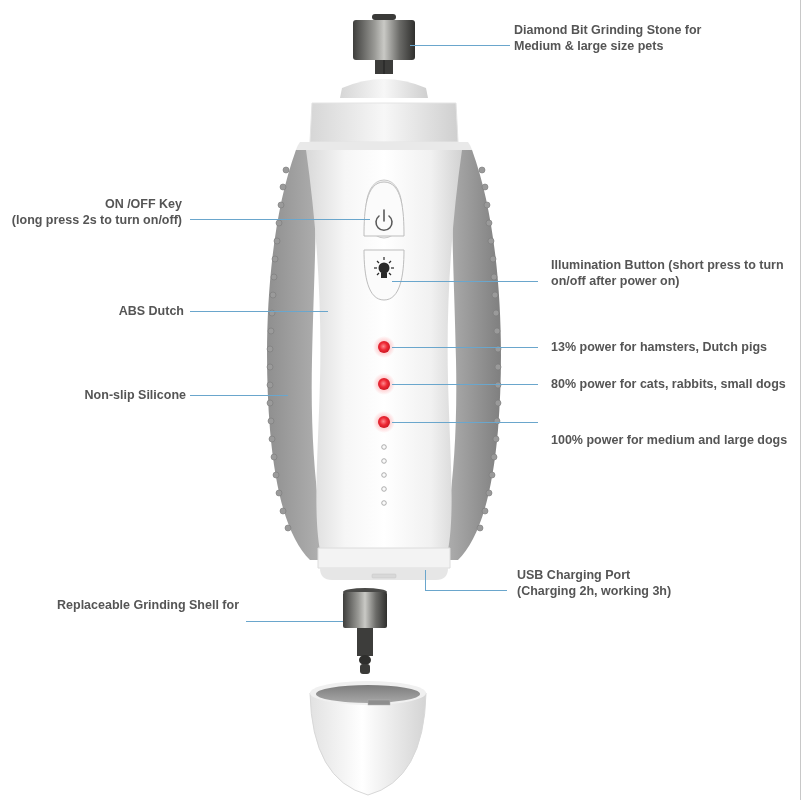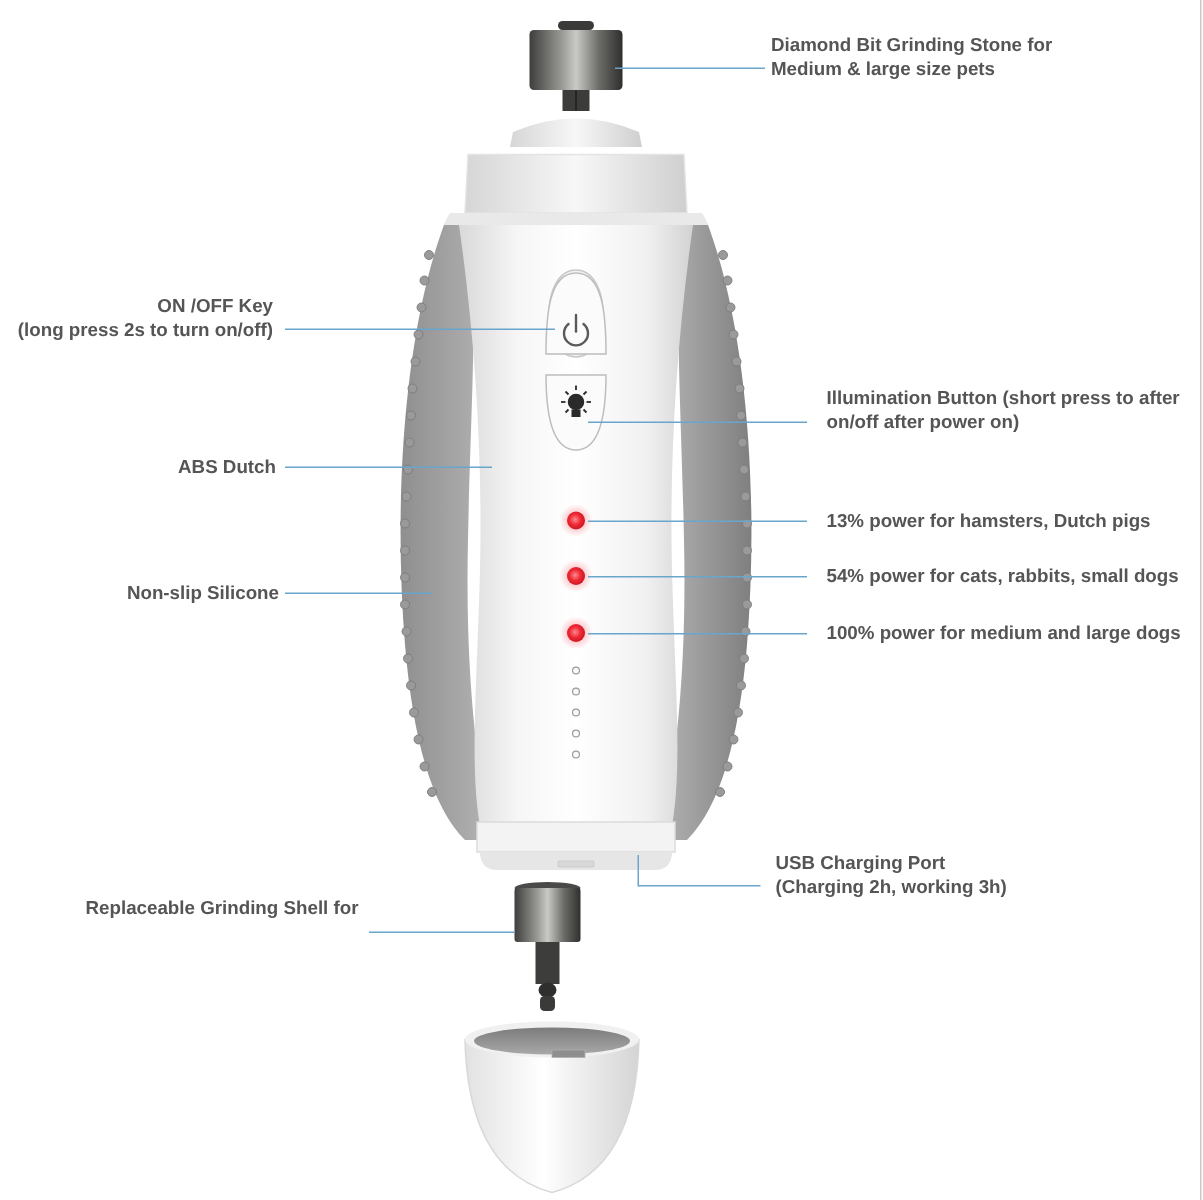--- a/index.html
+++ b/index.html
@@ -210,41 +210,41 @@
     <span class="line">Diamond Bit Grinding Stone for</span>
     <span class="line">Medium &amp; large size pets</span>
   </div>
 
   <div class="label right" style="right:620px;top:196px;">
     <span class="line">ON /OFF Key</span>
     <span class="line">(long press 2s to turn on/off)</span>
   </div>
 
   <div class="label" style="left:551px;top:257px;">
-    <span class="line">Illumination Button (short press to after</span>
+    <span class="line">Illumination Button (short press to turn</span>
     <span class="line">on/off after power on)</span>
   </div>
 
   <div class="label right" style="right:618px;top:303px;">
     <span class="line">ABS Dutch</span>
   </div>
 
   <div class="label" style="left:551px;top:339px;">
     <span class="line">13% power for hamsters, Dutch pigs</span>
   </div>
 
   <div class="label" style="left:551px;top:376px;">
-    <span class="line">54% power for cats, rabbits, small dogs</span>
+    <span class="line">80% power for cats, rabbits, small dogs</span>
   </div>
 
   <div class="label right" style="right:616px;top:387px;">
     <span class="line">Non-slip Silicone</span>
   </div>
 
-  <div class="label" style="left:551px;top:414px;text-align:right;">
+  <div class="label" style="left:551px;top:432px;text-align:right;">
     <span class="line">100% power for medium and large dogs</span>
   </div>
 
   <div class="label" style="left:517px;top:567px;">
     <span class="line">USB Charging Port</span>
     <span class="line">(Charging 2h, working 3h)</span>
   </div>
 
   <div class="label right" style="right:563px;top:597px;">
     <span class="line">Replaceable Grinding Shell for</span>

